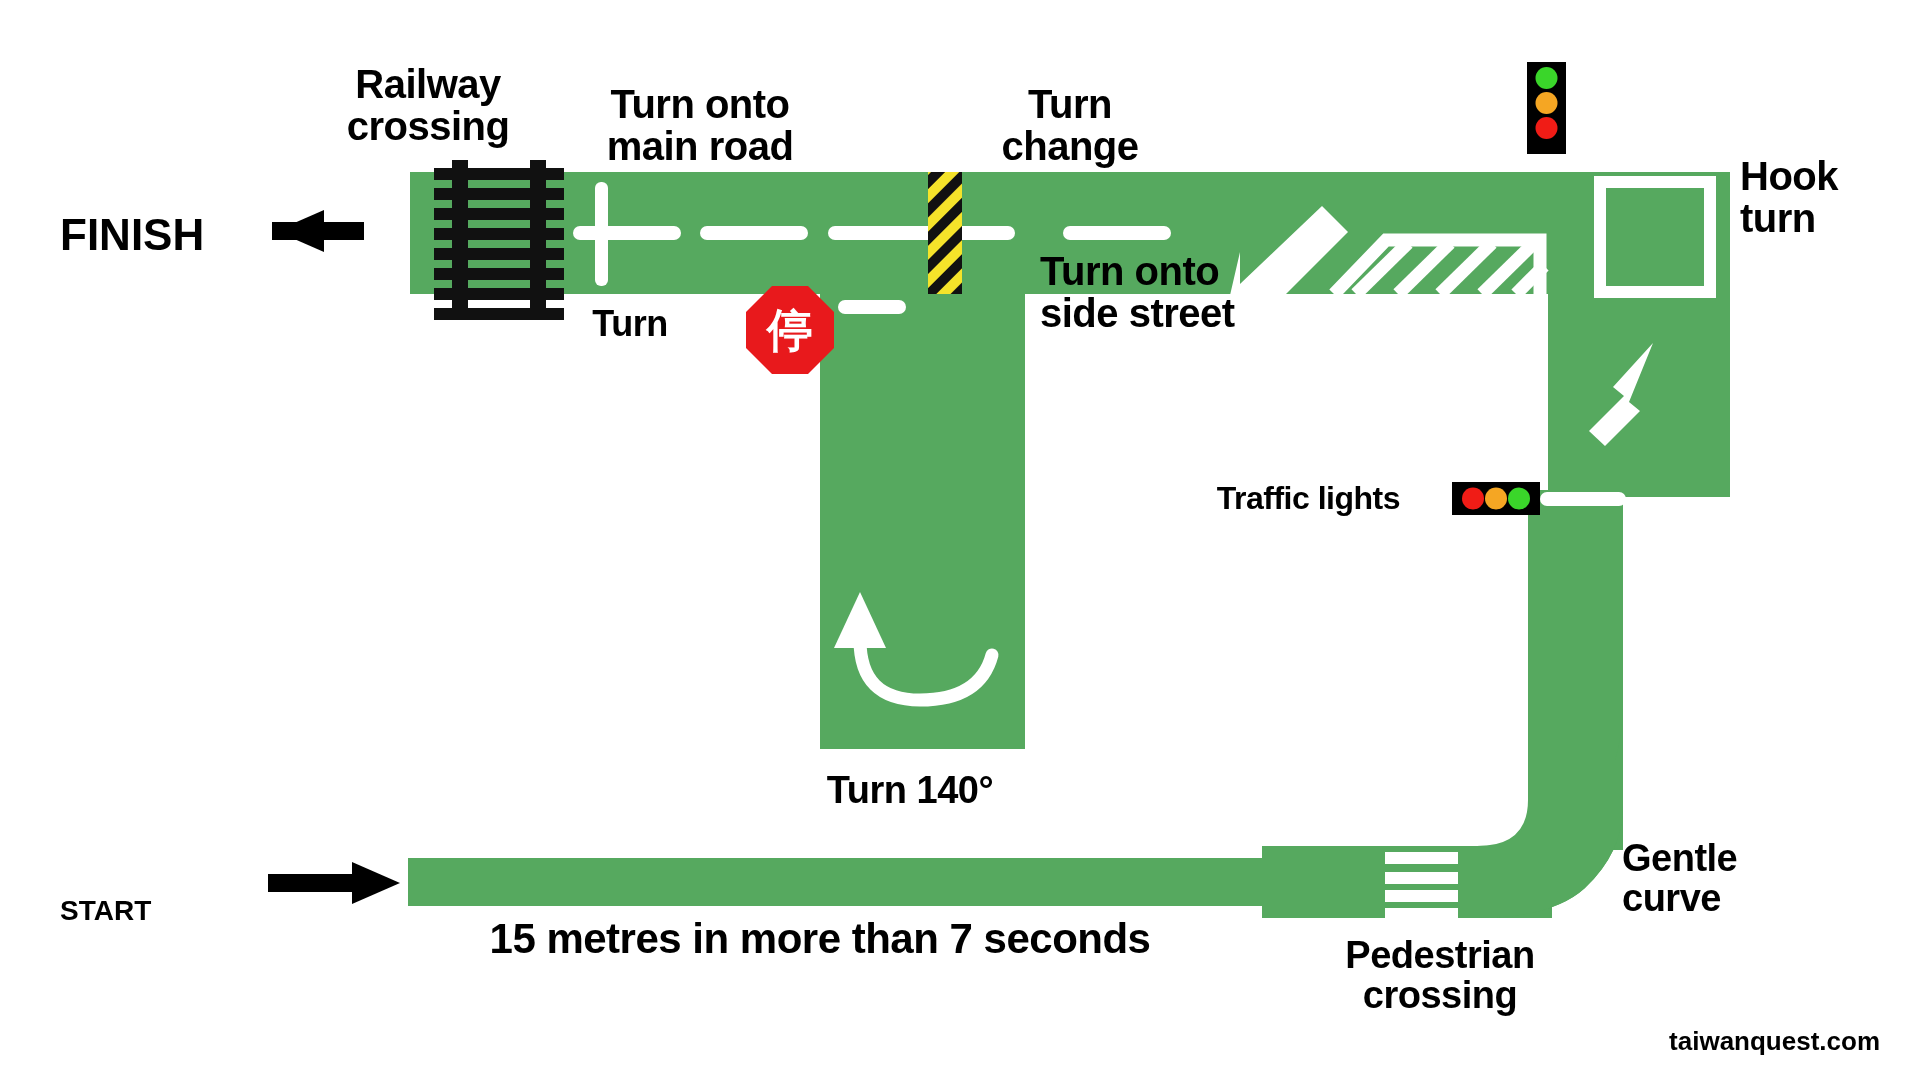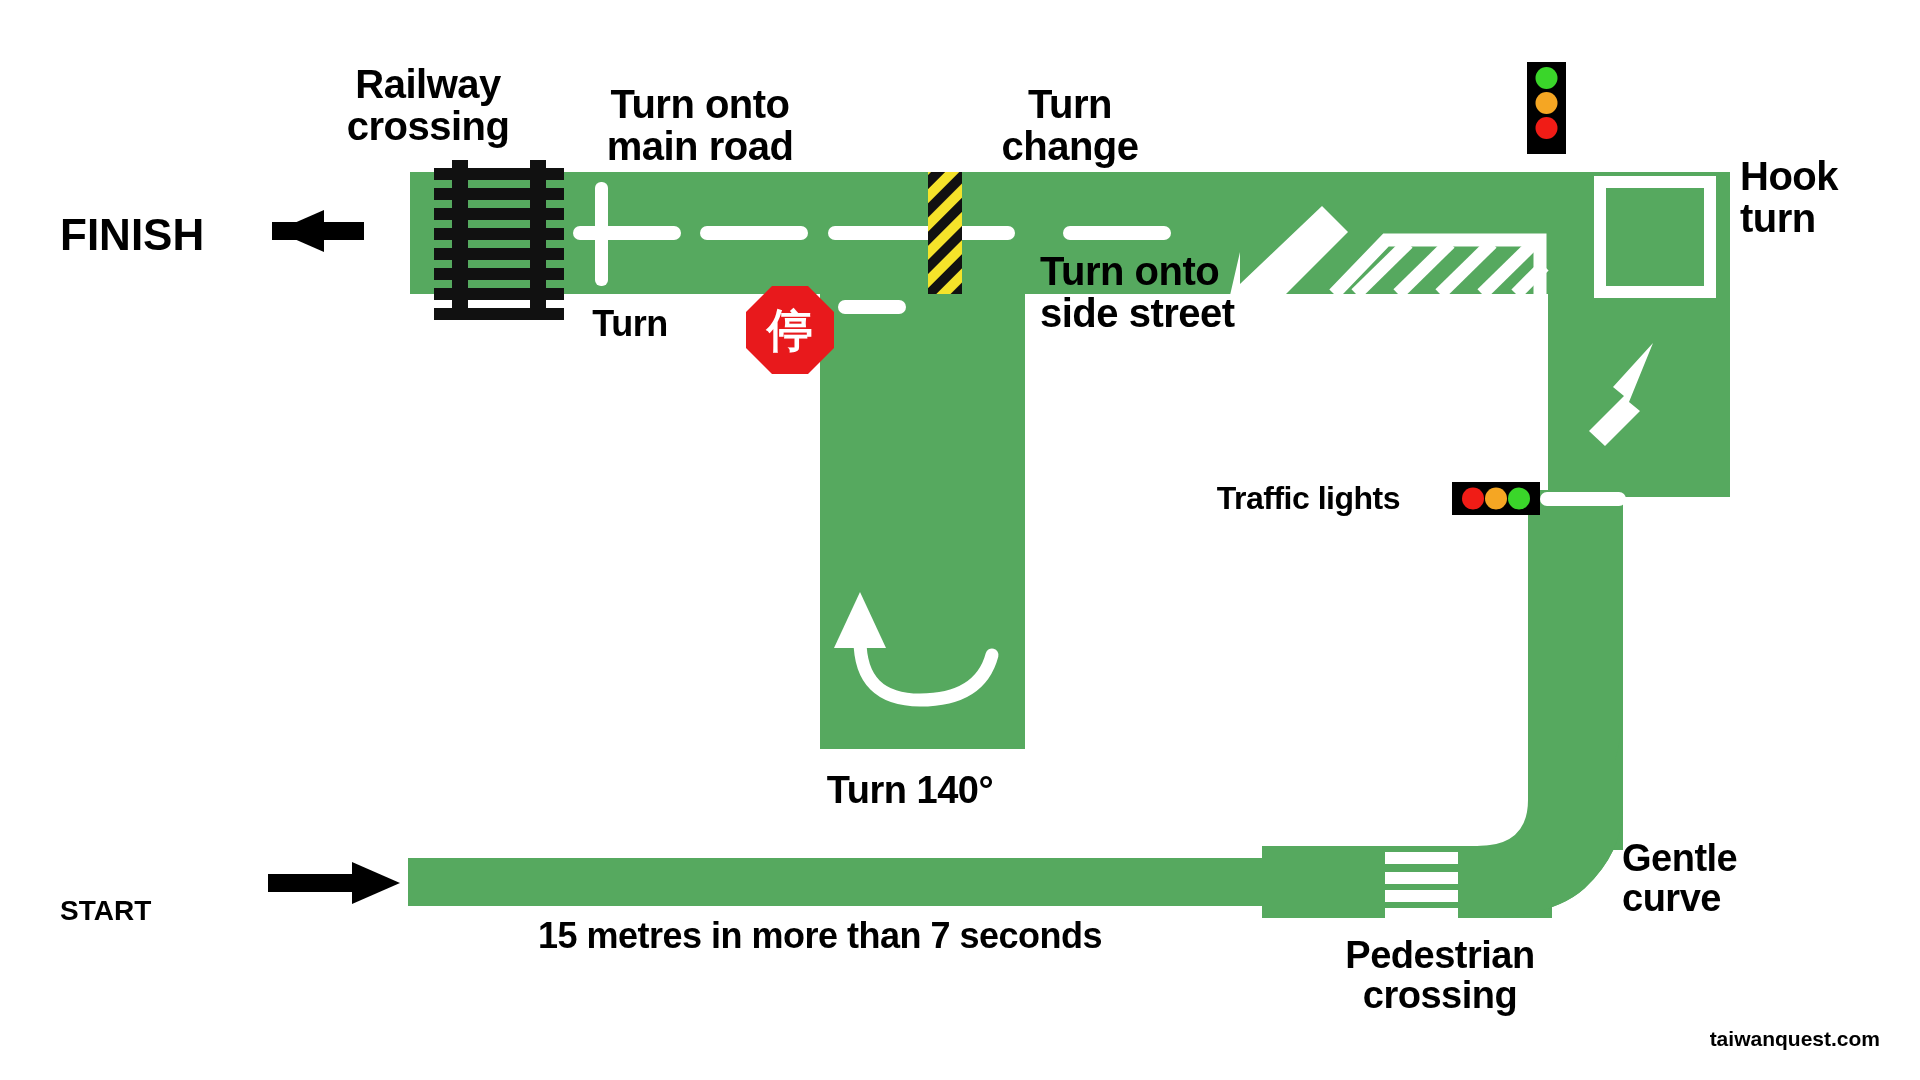--- a/index.html
+++ b/index.html
@@ -29,22 +29,22 @@
   .t-lanechange{left:960px; top:68px;  width:220px; font-size:40px;}
   .t-hookturn  {left:1740px;top:155px; width:200px; font-size:40px;}
   .t-stop      {left:540px; top:290px; width:180px; font-size:36px;}
   .t-sidestreet{left:1040px;top:250px; width:300px; font-size:40px;}
   .t-trafficlgt{left:1130px;top:482px; width:270px; font-size:32px;}
   .t-turn180   {left:780px; top:755px; width:260px; font-size:38px;}
   .t-gentle    {left:1598px;top:838px; width:220px; font-size:38px;margin-left:24px;}
   .t-pedestrian{left:1290px;top:920px; width:300px; font-size:38px;}
   .t-finish    {left:60px;  top:212px; width:220px; font-size:44px;letter-spacing:0px;}
   .t-start     {left:60px;  top:896px; width:220px; font-size:28px;letter-spacing:0px;}
-  .t-distance  {left:470px; top:902px; width:700px; font-size:36px;}
-  .t-watermark {left:1460px;top:1028px;width:420px; font-size:21px;font-weight:700;letter-spacing:0px;}
+  .t-distance  {left:470px; top:902px; width:700px; font-size:42px;}
+  .t-watermark {left:1460px;top:1028px;width:420px; font-size:26px;font-weight:700;letter-spacing:0px;}
 </style>
 </head>
 <body>
 
 <div id="stage">
 <svg viewBox="0 0 1920 1080" xmlns="http://www.w3.org/2000/svg" aria-label="course diagram">
   <defs>
     <pattern id="yellowHatch" width="20" height="20" patternUnits="userSpaceOnUse" patternTransform="rotate(45)">
       <rect width="20" height="20" fill="#f5e32a"></rect>
       <rect width="10" height="20" fill="#111111"></rect>

